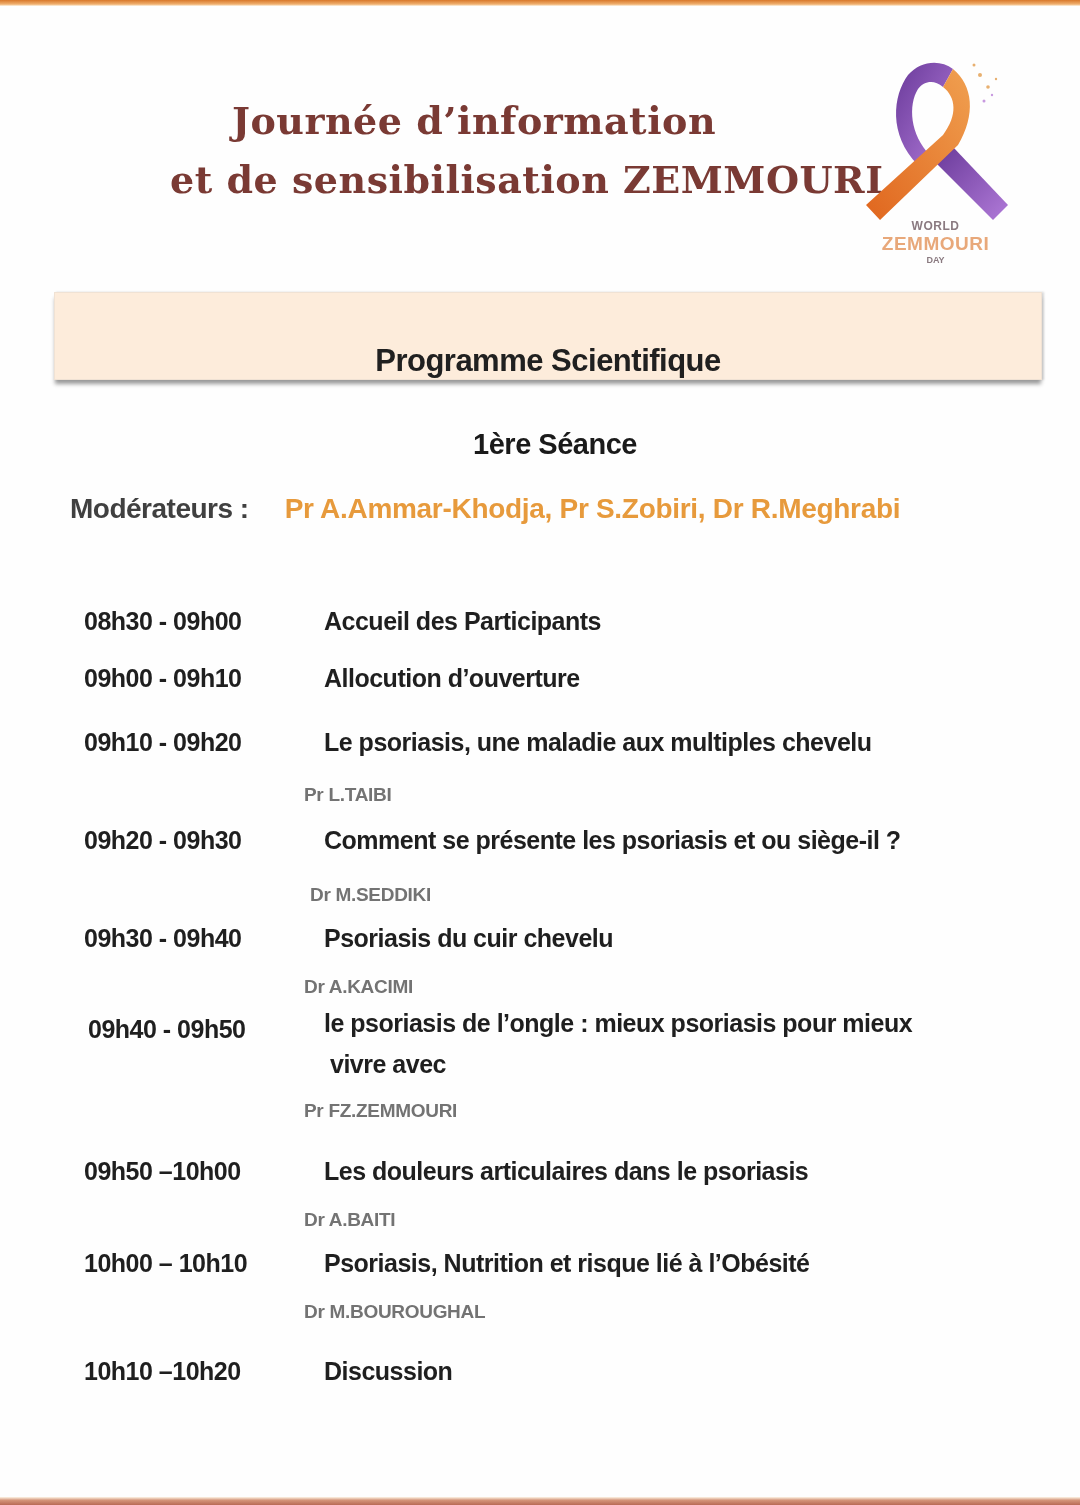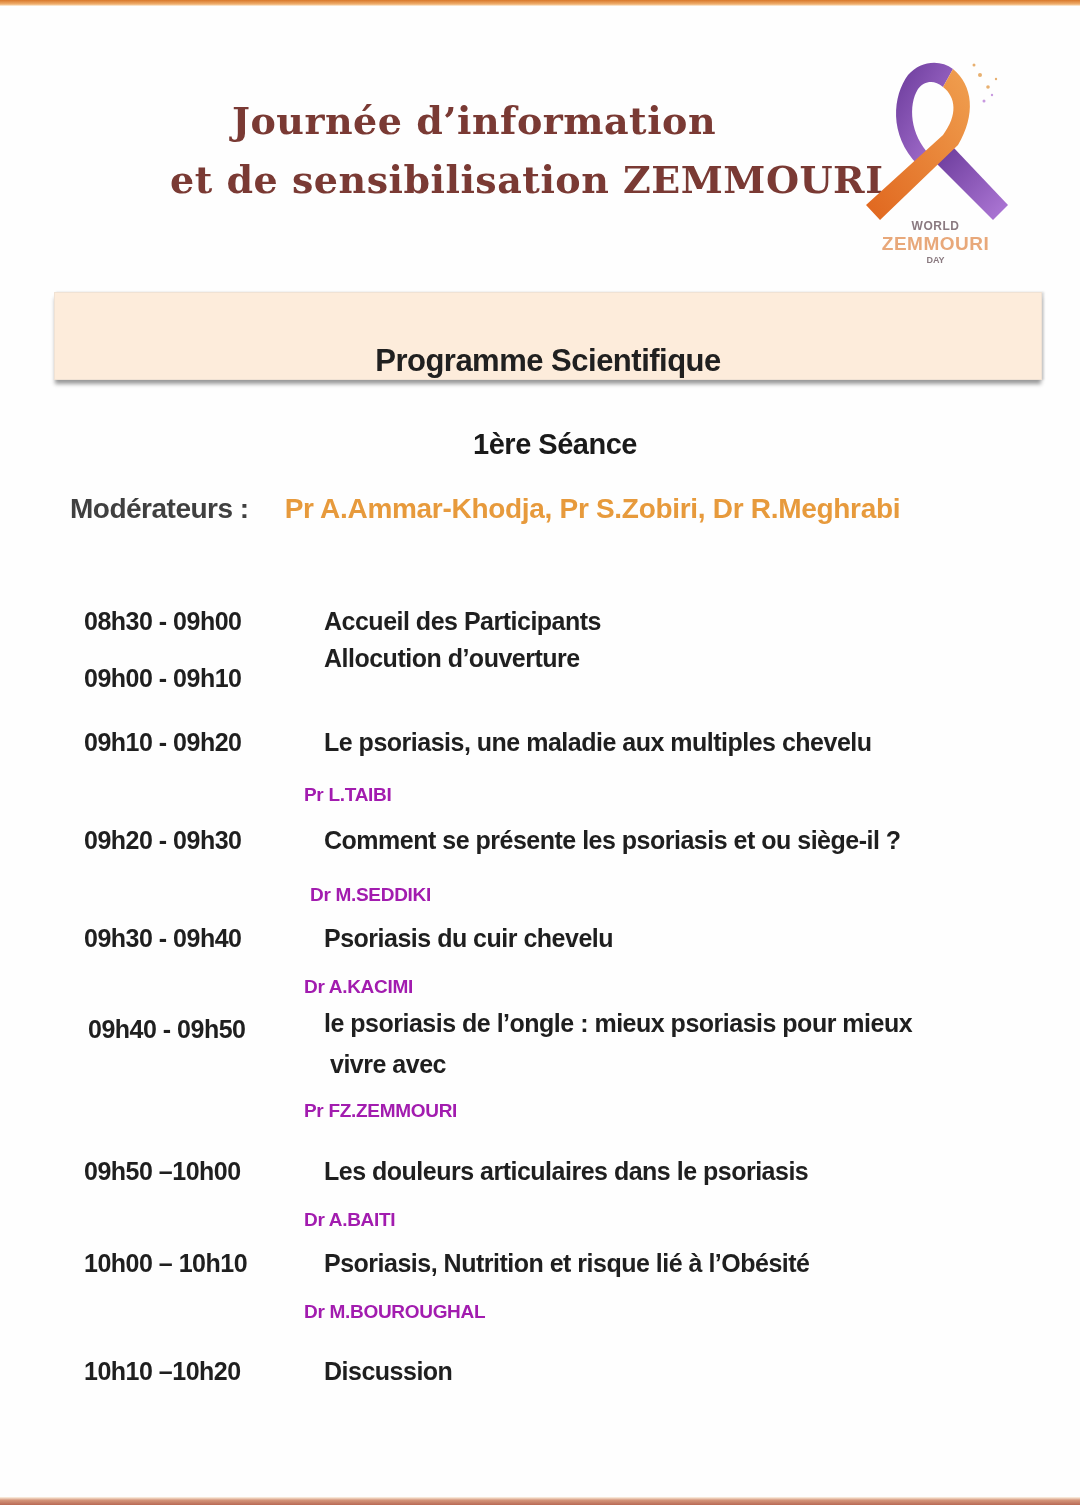--- a/index.html
+++ b/index.html
@@ -40,21 +40,21 @@
 
   .seance { position: absolute; left: 0; width: 1110px; top: 428px; text-align: center;
     font-size: 29px; font-weight: bold; color: #1a1a1a; letter-spacing: -0.5px; }
 
   .moderators { position: absolute; left: 70px; top: 493px; white-space: nowrap; font-size: 28px; font-weight: bold; }
   .mod-label { color: #404040; letter-spacing: -0.5px; }
   .mod-names { color: #e79a3c; margin-left: 36px; letter-spacing: -0.3px; }
 
   .time { position: absolute; left: 84px; font-size: 25px; font-weight: bold; color: #1f1f1f; white-space: nowrap; letter-spacing: -0.5px; }
   .topic { position: absolute; left: 304px; font-size: 25px; font-weight: bold; color: #1f1f1f; white-space: nowrap; letter-spacing: -0.5px; margin-left: 20px; }
-  .speaker { position: absolute; left: 304px; font-size: 19px; font-weight: bold; color: #a21caf; white-space: nowrap; letter-spacing: -0.3px; }
+  .speaker { position: absolute; left: 304px; font-size: 19px; font-weight: bold; color: #737373; white-space: nowrap; letter-spacing: -0.3px; }
 </style>
 </head>
 <body>
 
 <div class="top-border"></div>
 
 <div class="title l1">Journée d’information</div>
 <div class="title l2">et de sensibilisation ZEMMOURI</div>
 
 <div class="logo">
@@ -92,21 +92,21 @@
 
 <div class="moderators">
   <span class="mod-label">Modérateurs :</span><span class="mod-names">Pr A.Ammar-Khodja, Pr S.Zobiri, Dr R.Meghrabi</span>
 </div>
 
 <div>
   <div class="time" style="top:607px">08h30 - 09h00</div>
   <div class="topic" style="top:607px">Accueil des Participants</div>
 
   <div class="time" style="top:664px">09h00 - 09h10</div>
-  <div class="topic" style="top:644px">Allocution d’ouverture</div>
+  <div class="topic" style="top:664px">Allocution d’ouverture</div>
 
   <div class="time" style="top:728px">09h10 - 09h20</div>
   <div class="topic" style="top:728px">Le psoriasis, une maladie aux multiples chevelu</div>
   <div class="speaker" style="top:784px">Pr L.TAIBI</div>
 
   <div class="time" style="top:826px">09h20 - 09h30</div>
   <div class="topic" style="top:826px">Comment se présente les psoriasis et ou siège-il ?</div>
   <div class="speaker" style="top:884px; left:310px">Dr M.SEDDIKI</div>
 
   <div class="time" style="top:924px">09h30 - 09h40</div>

